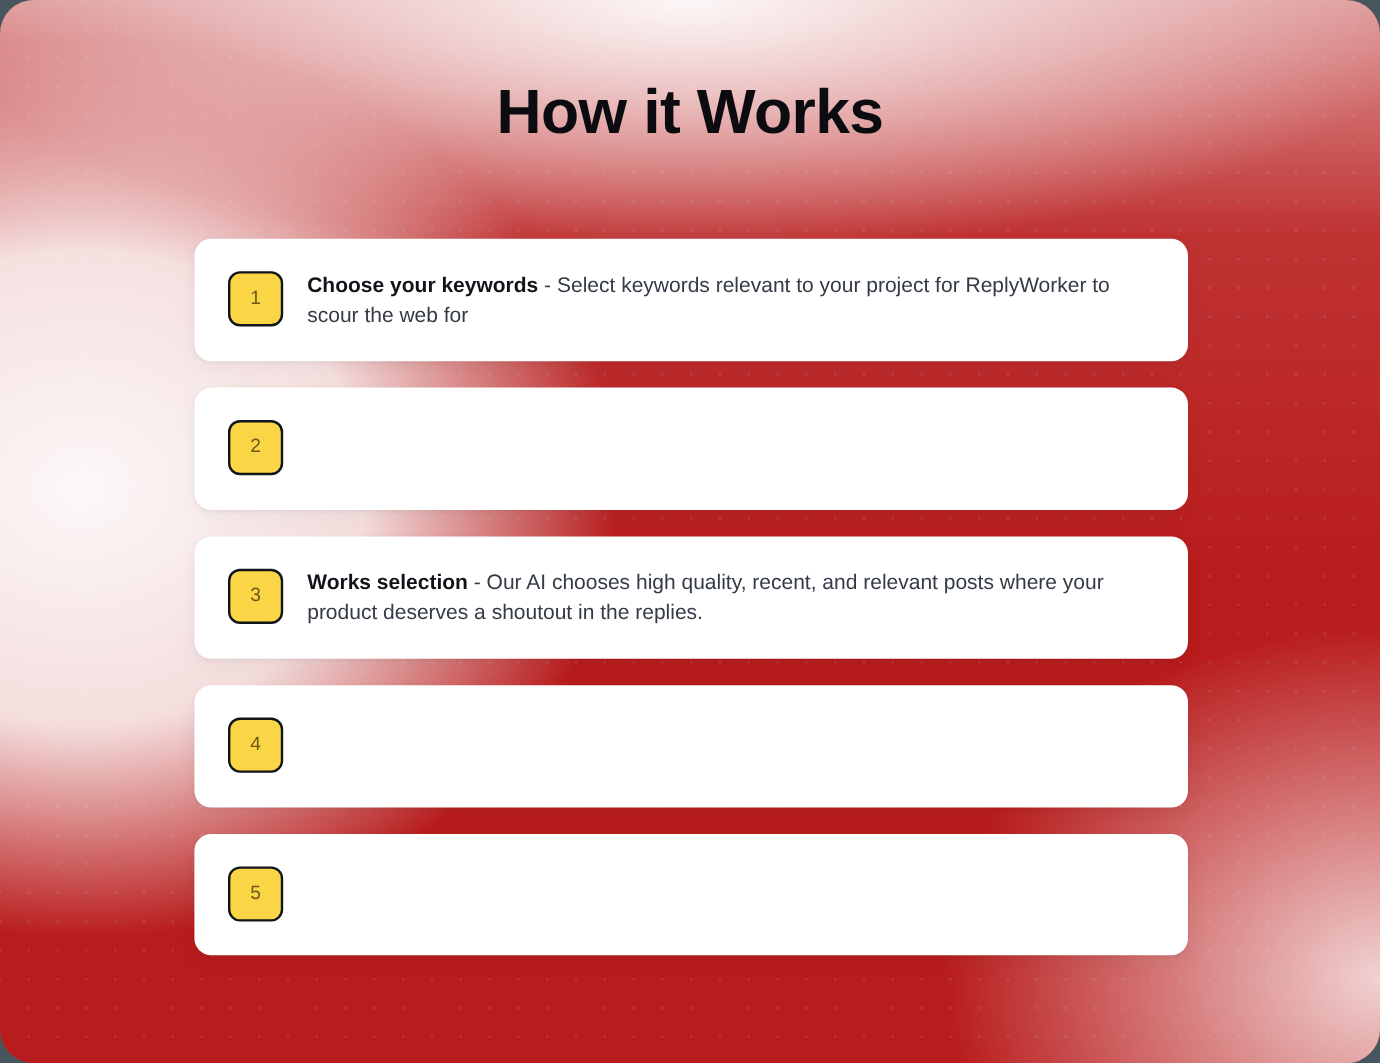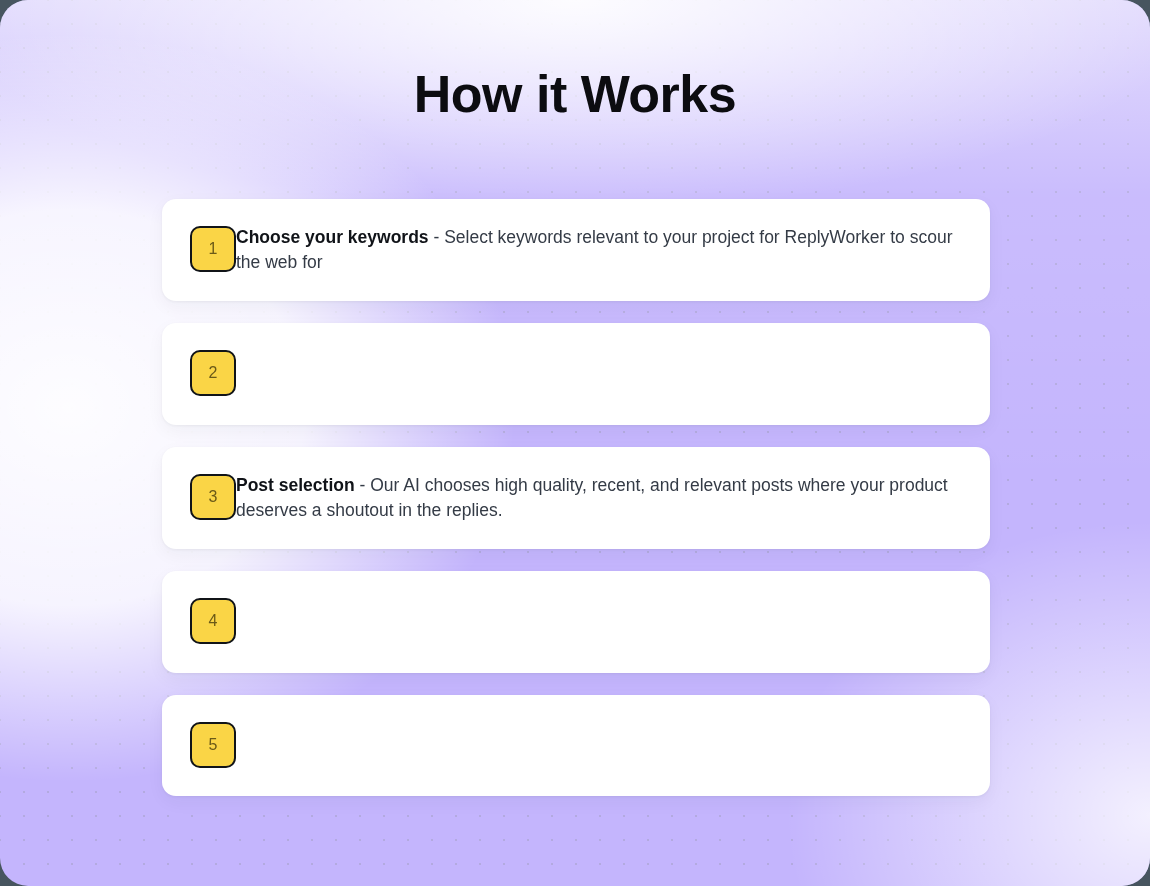--- a/index.html
+++ b/index.html
@@ -14,21 +14,21 @@
     font-family: "Liberation Sans", sans-serif;
   }
 
   .page {
     position: relative;
     width: 1150px;
     height: 886px;
     box-sizing: border-box;
     border-radius: 28px;
     overflow: hidden;
-    background: #c4b5fd;
+    background: #b91c1c;
   }
 
   
   .dot-layer {
     position: absolute;
     inset: 0;
     background-image: radial-gradient(circle, rgba(140,145,155,0.30) 1px, transparent 1.2px);
     background-size: 24px 24px;
     background-position: 12px 12px;
     pointer-events: none;
@@ -97,20 +97,21 @@
     display: flex;
     align-items: center;
     justify-content: center;
     font-size: 16px;
     line-height: 1;
     color: #6b5a18;
     margin-top: 27px;
   }
 
   .card-text {
+    margin-left: 20px;
     margin-top: 26px;
     font-size: 17.5px;
     line-height: 25px;
     color: #343b46;
     max-width: 720px;
   }
   .card-text .strong {
     font-weight: bold;
     color: #101318;
   }
@@ -135,21 +136,21 @@
         </div>
       </div>
 
       <div class="card h-two">
         <div class="badge">2</div>
       </div>
 
       <div class="card h-two">
         <div class="badge">3</div>
         <div class="card-text">
-          <span class="strong">Post selection</span><span> - </span><span>Our AI chooses high quality, recent, and relevant posts where your product deserves a shoutout in the replies.</span>
+          <span class="strong">Works selection</span><span> - </span><span>Our AI chooses high quality, recent, and relevant posts where your product deserves a shoutout in the replies.</span>
         </div>
       </div>
 
       <div class="card h-two">
         <div class="badge">4</div>
       </div>
 
       <div class="card h-one">
         <div class="badge">5</div>
       </div>

